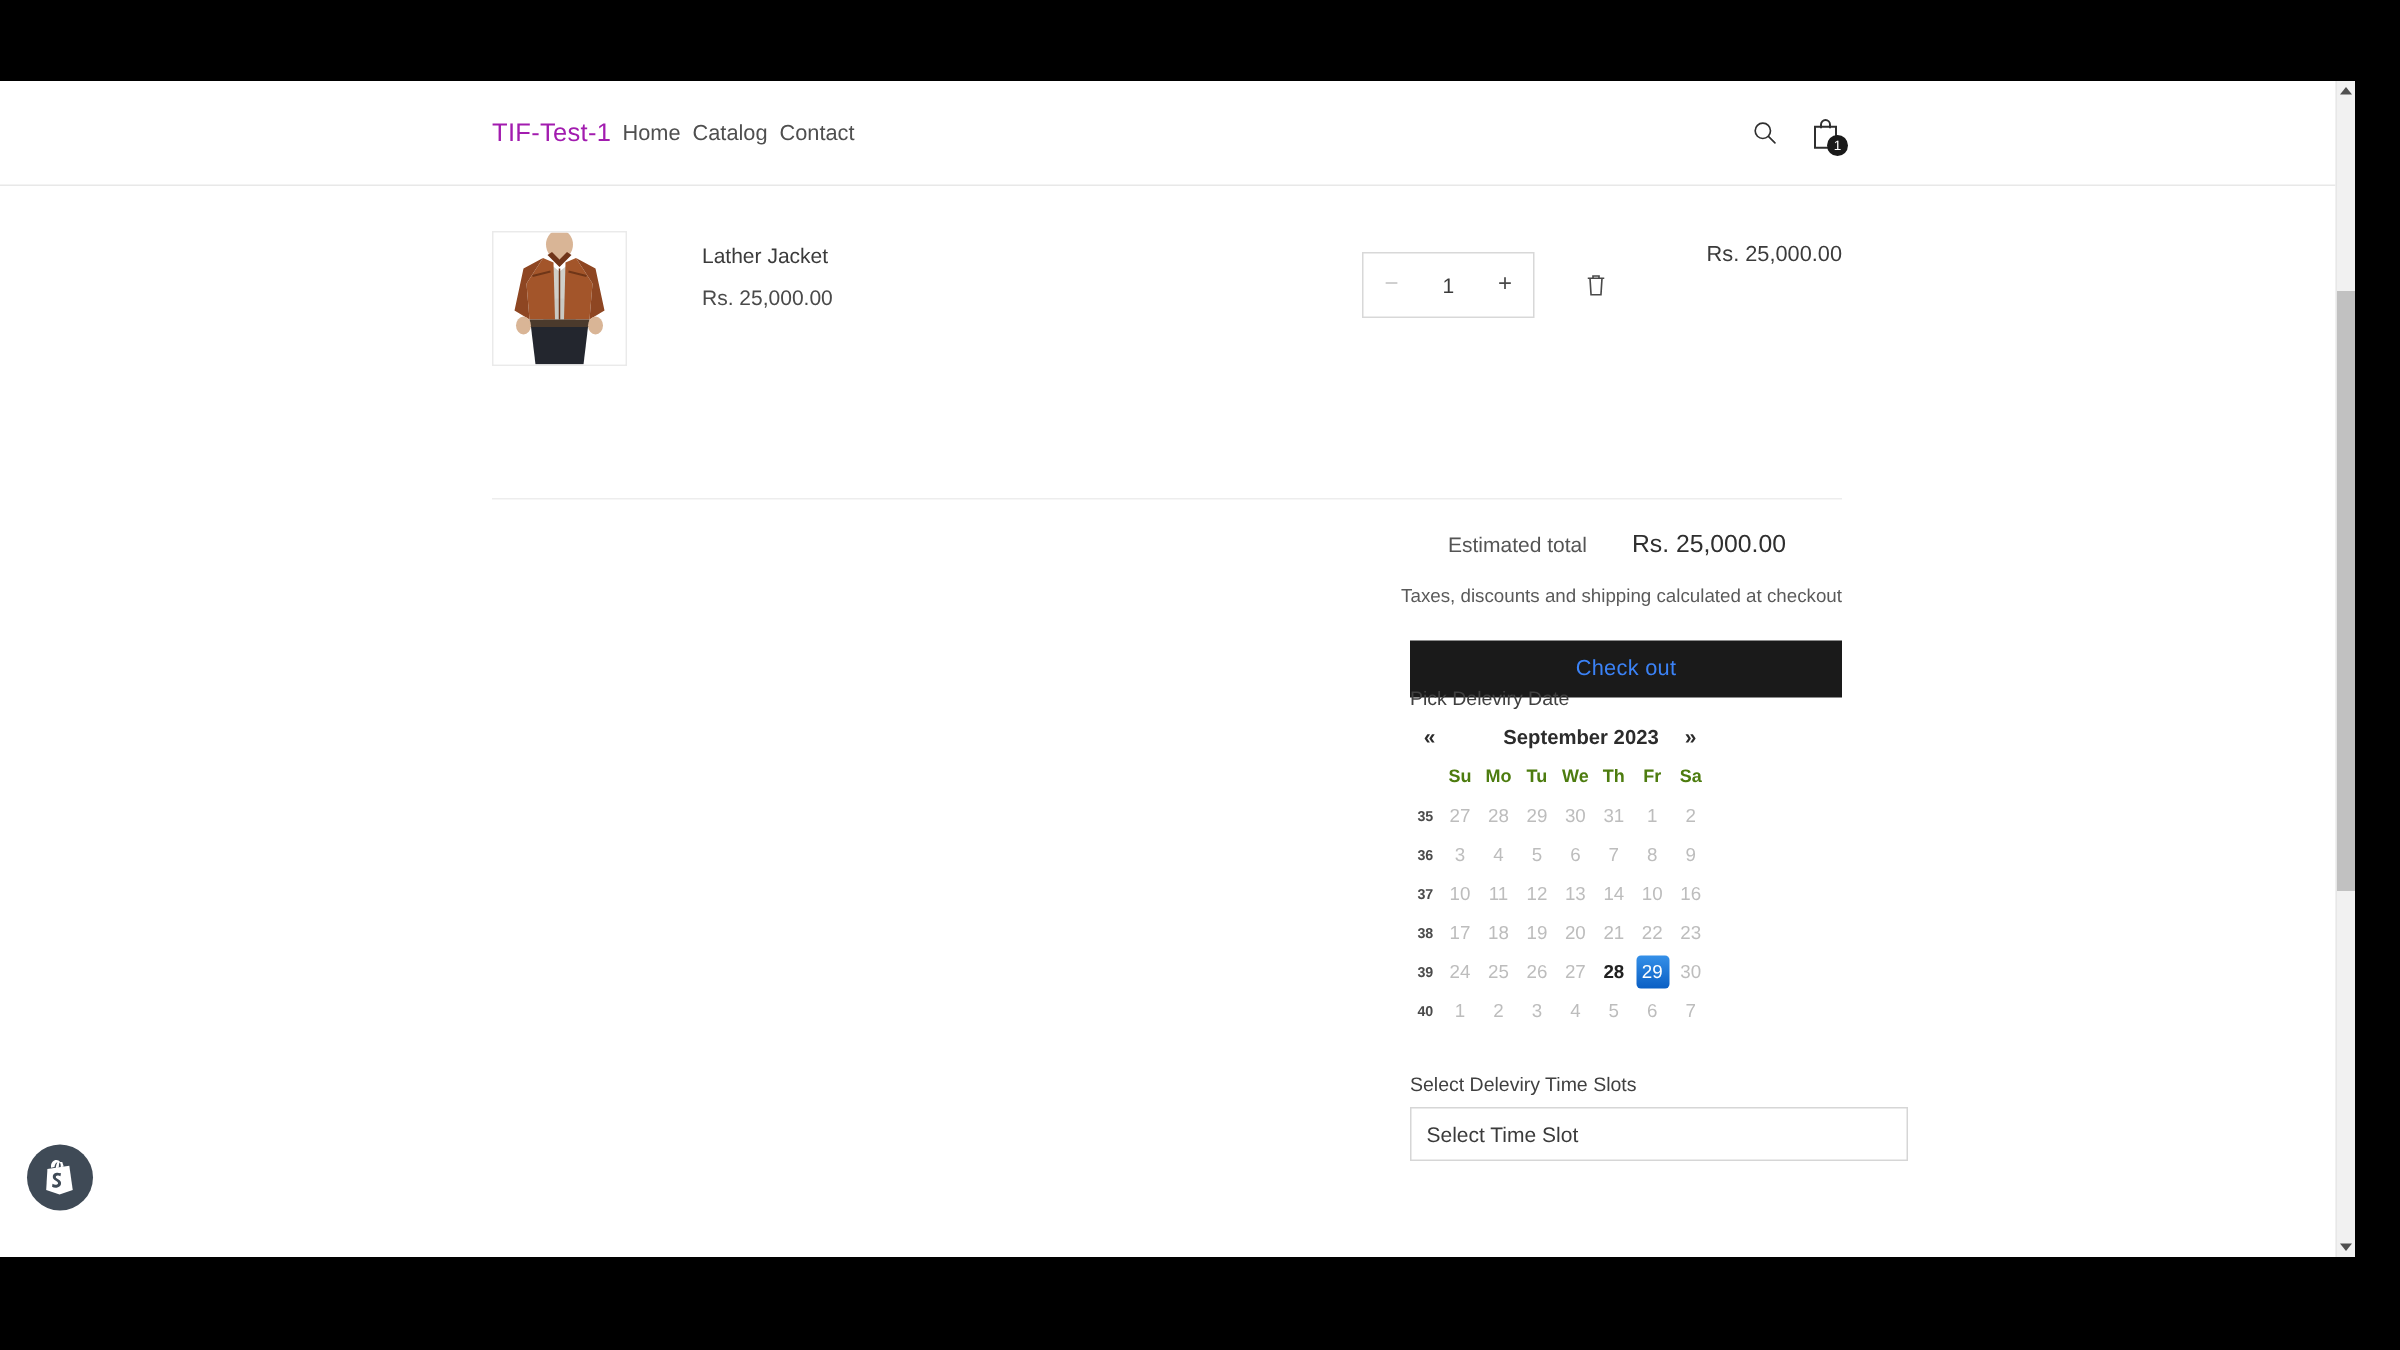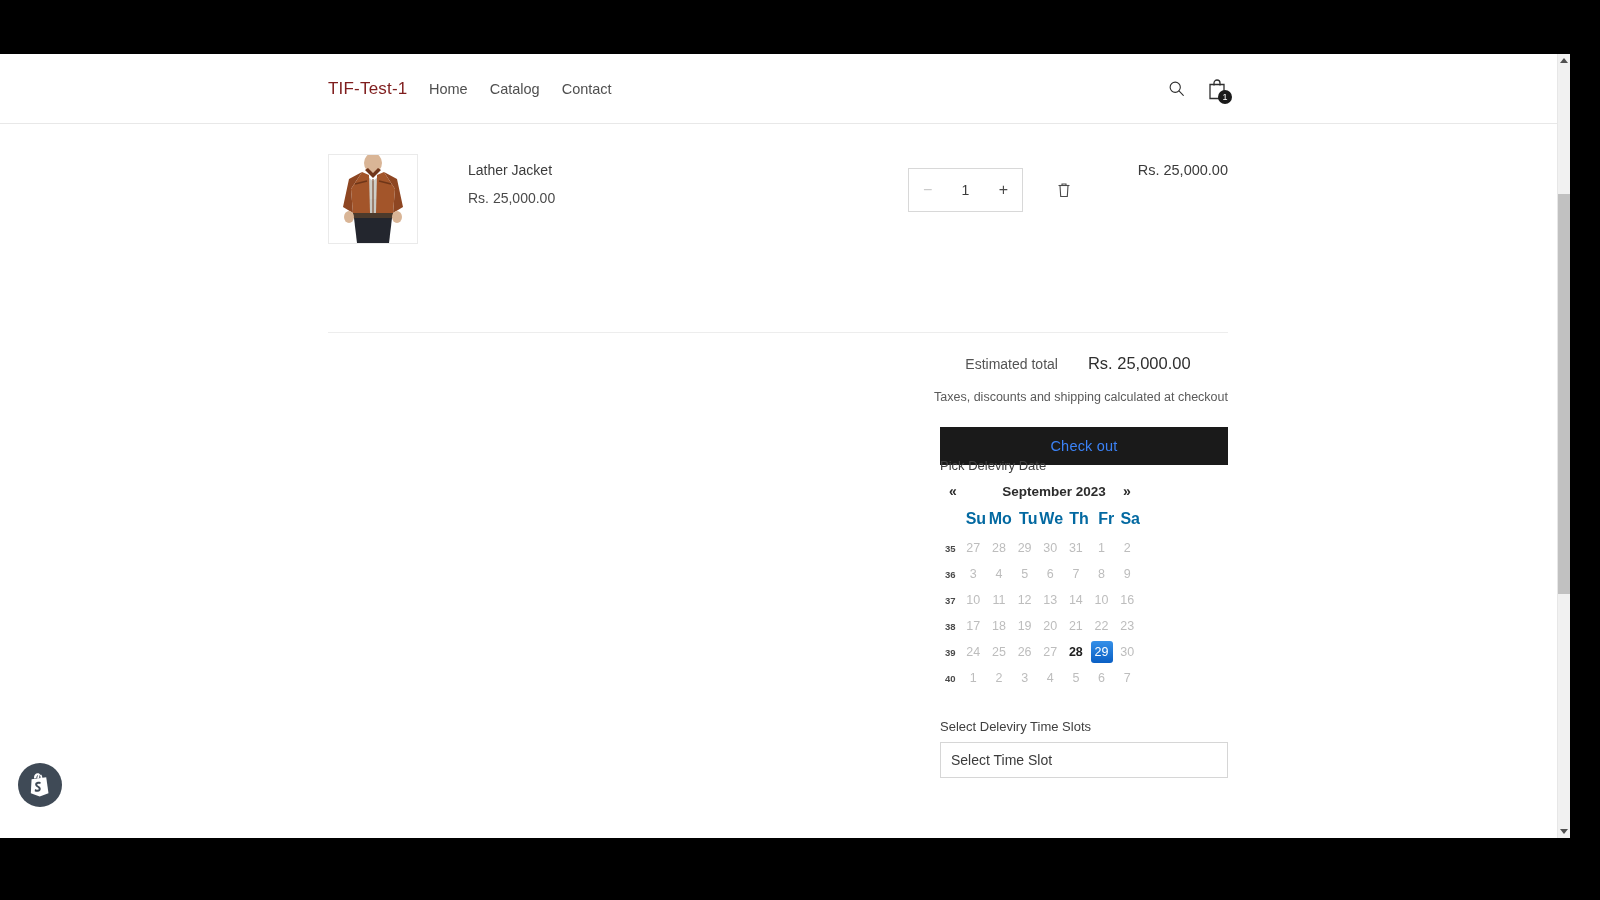--- a/index.html
+++ b/index.html
@@ -50,25 +50,25 @@
 
   
   #site-header {
     position: relative;
     height: 70px;
     border-bottom: 1px solid #e8e8e8;
     display: flex; align-items: center;
   }
   #brand {
     position: absolute; left: 328px; top: 50%; transform: translateY(-50%);
-    font-size: 17px; color: #7f1d1d; letter-spacing: .2px;
+    font-size: 17px; color: #a21caf; letter-spacing: .2px;
   }
   #main-nav {
-    position: absolute; left: 429px; top: 50%; transform: translateY(-50%);
-    display: flex; gap: 22px;
+    position: absolute; left: 415px; top: 50%; transform: translateY(-50%);
+    display: flex; gap: 8px;
   }
   #main-nav a {
     font-size: 14.5px; color: #4f4f4f; text-decoration: none;
   }
   #header-actions {
     position: absolute; right: 330px; top: 50%; transform: translateY(-50%);
     display: flex; align-items: center; gap: 22px;
   }
   #cart-link { position: relative; display: block; }
   #cart-badge {
@@ -139,42 +139,42 @@
 
   #datepicker { width: 200px; margin-top: 10px; }
   #dp-header {
     display: flex; align-items: center; justify-content: space-between;
     padding: 0 2px 8px 2px;
   }
   .dp-nav { font-size: 14px; color: #2c2c2c; font-weight: bold; cursor: pointer; width: 22px; text-align: center; }
   #dp-title { font-size: 13.5px; color: #2c2c2c; font-weight: bold; margin-left: 28px; }
   #dp-grid { width: 100%; border-collapse: collapse; }
   #dp-grid th {
-    font-size: 16px; color: #0369a1; font-weight: bold;
-    padding: 3px 0 7px 0; text-align: right; width: 25px;
+    font-size: 12px; color: #4d7c0f; font-weight: bold;
+    padding: 3px 0 7px 0; text-align: center; width: 25px;
   }
   #dp-grid th.wk-head { width: 20px; }
   #dp-grid td {
     font-size: 12.5px; color: #bdbdbd; text-align: center;
     padding: 6px 0; width: 25px; margin-top: 38px;
   }
   #dp-grid td.wk {
     font-size: 9.5px; color: #4a4a4a; font-weight: bold; width: 20px;
   }
   #dp-grid td.today { color: #212121; font-weight: bold; }
   #dp-grid td.selected { padding: 0; }
   #dp-grid td.selected span {
     display: block; width: 22px; height: 22px; margin: 0 auto;
     line-height: 22px; border-radius: 3px; color: #ffffff;
     background: linear-gradient(to bottom, #3590e8 0%, #0a5fc4 100%);
   }
 
   #timeslot-block { margin-top: 28px; }
   #timeslot-select {
-    width: 288px; height: 36px;
+    width: 332px; height: 36px;
     border: 1px solid #d6d6d6; background: #fff;
     padding: 0 10px;
     font-size: 14px; color: #3b3b3b;
     font-family: "Liberation Sans", sans-serif;
     -webkit-appearance: none; appearance: none;
     cursor: pointer;
   }
 
   
   #shopify-badge {

